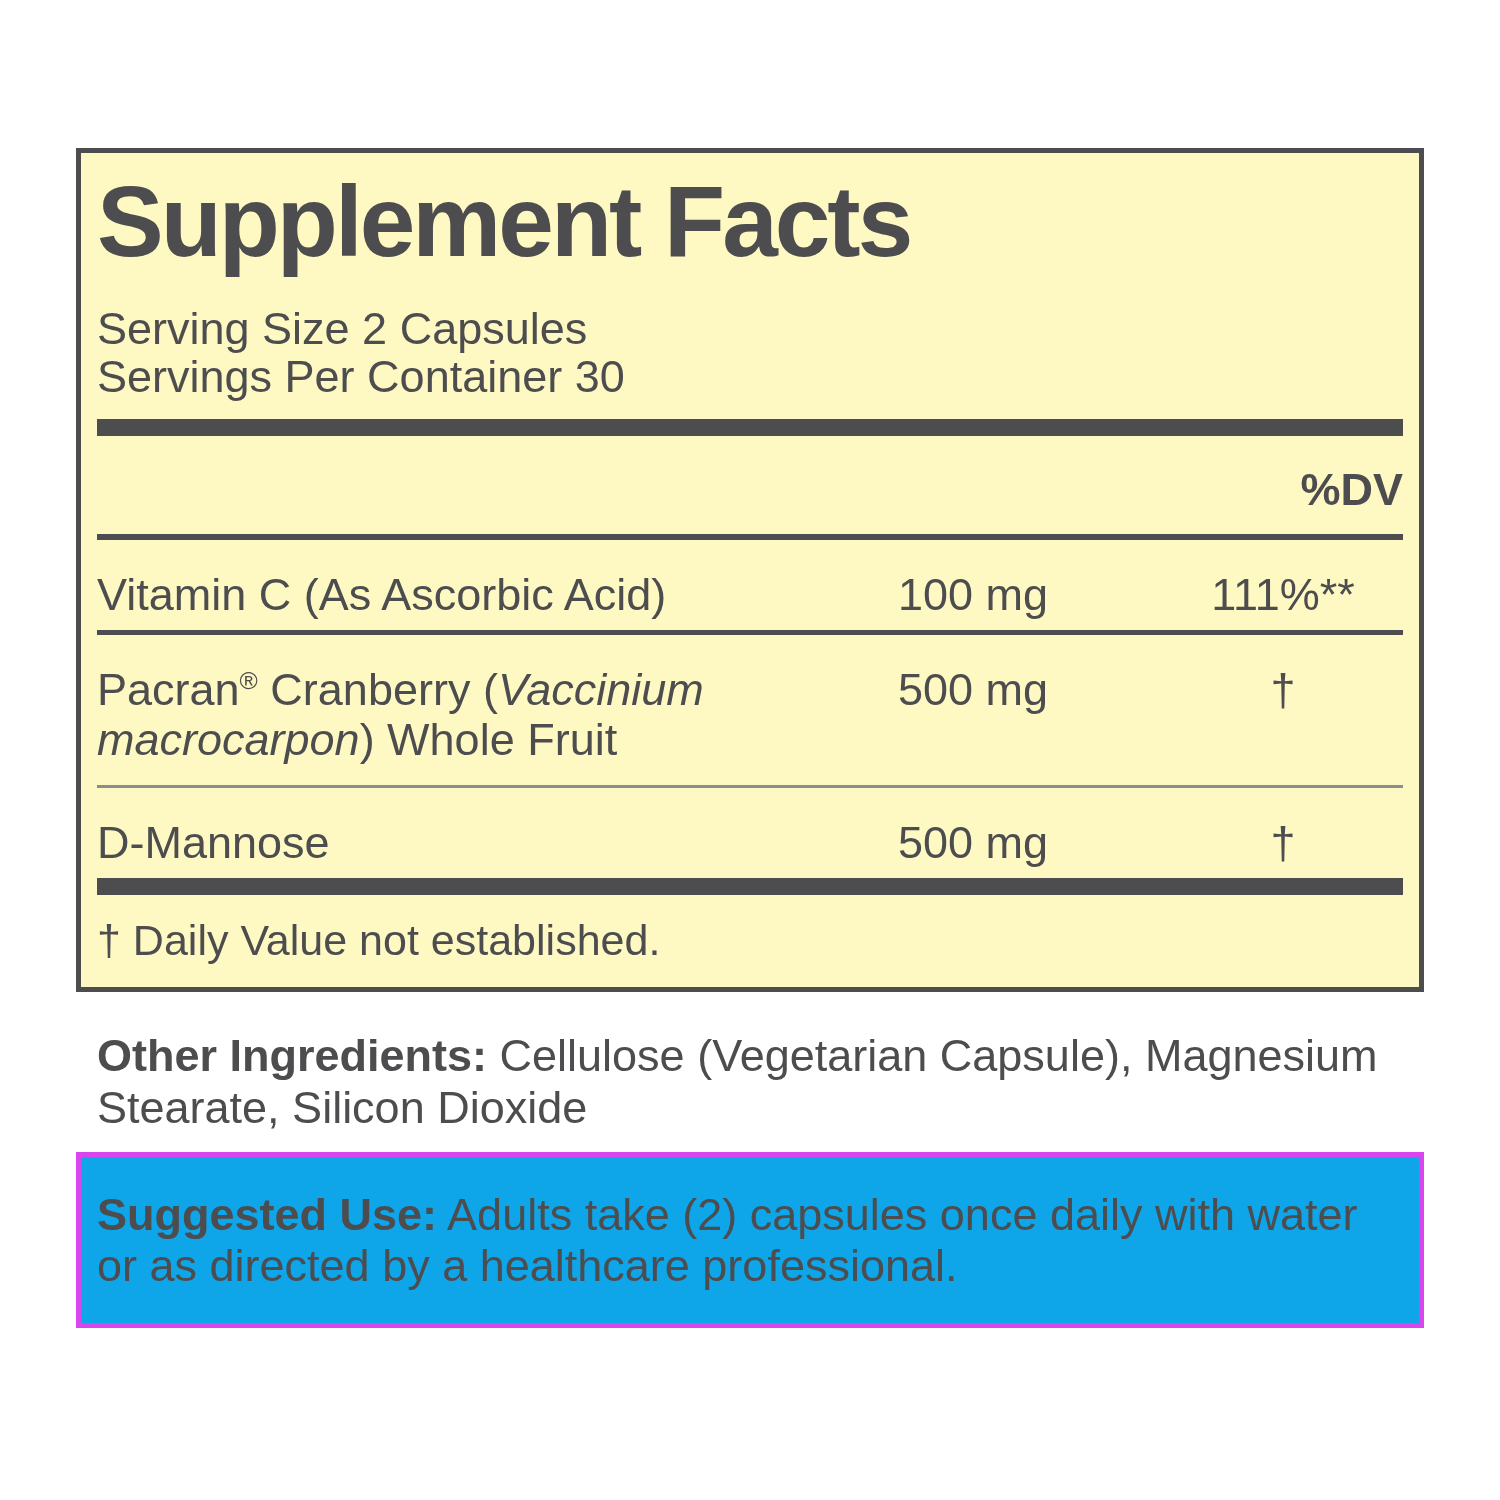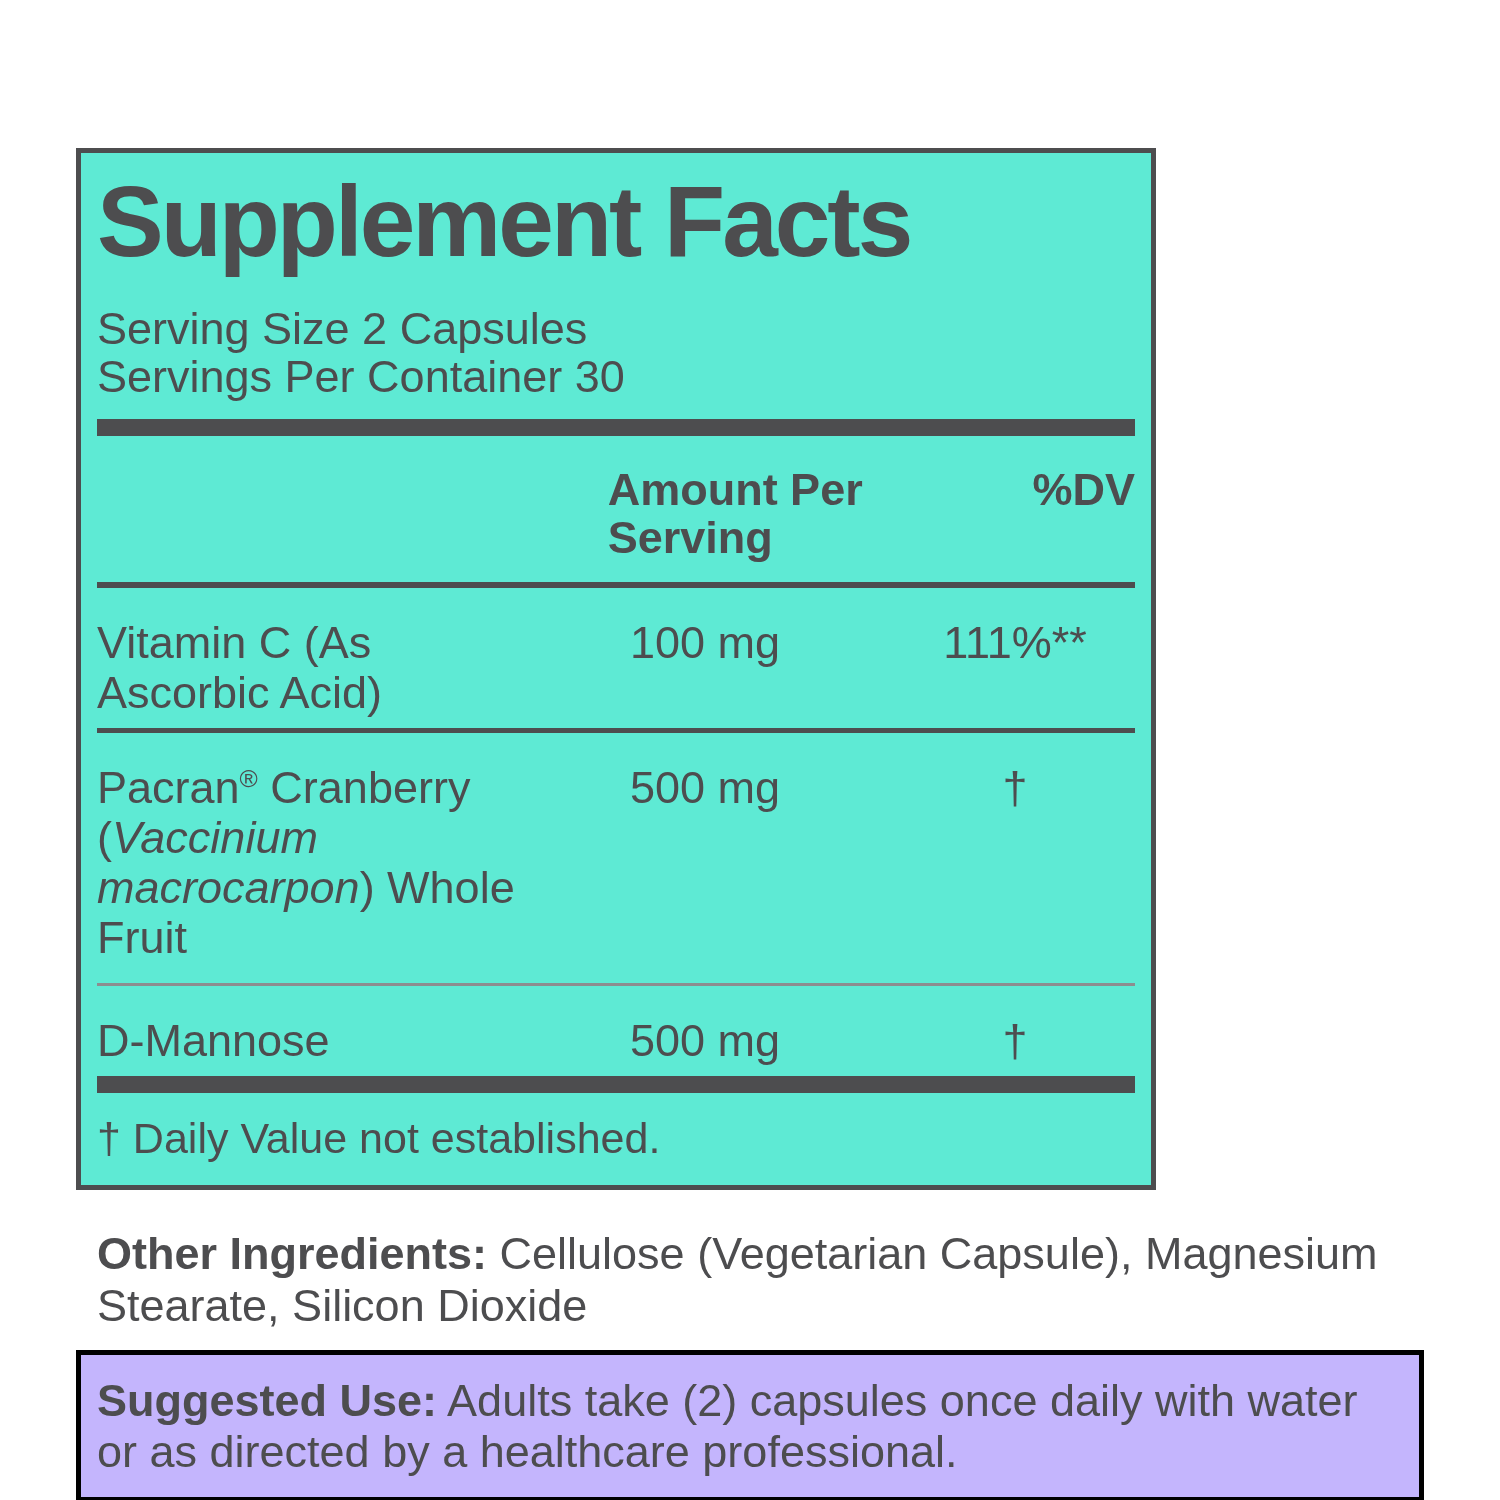--- a/index.html
+++ b/index.html
@@ -9,25 +9,25 @@
   }
   body {
     width: 1500px;
     height: 1500px;
     font-family: "Liberation Sans", sans-serif;
     color: #4d4d4f;
     position: relative;
   }
   .panel {
     margin: 148px 75px 0 76px;
-    width: 1080px;
+    width: 1348px;
     border: 5px solid #4d4d4f;
     padding: 0 16px;
     box-sizing: border-box;
-    background: #5eead4;
+    background: #fef9c3;
   }
   .title {
     font-size: 100px;
     font-weight: bold;
     letter-spacing: -3px;
     line-height: 1.0;
     margin-top: 18px;
     white-space: nowrap;
   }
   .serving-block { margin-top: 34px; }
@@ -79,45 +79,44 @@
   .footnote + .footnote { margin-top: 22px; }
   .other-ingredients {
     margin: 38px 80px 0 97px;
     font-size: 45px;
     line-height: 52px;
   }
   .bold-label { font-weight: bold; }
   .use-box {
     margin: 18px 75px 0 76px;
     width: 1348px;
-    border: 5px solid #000000;
+    border: 5px solid #d946ef;
     box-sizing: border-box;
-    padding: 20px 16px;
+    padding: 32px 16px;
     font-size: 45px;
     line-height: 51px;
-    background: #c4b5fd;
+    background: #0ea5e9;
   }
 </style>
 </head>
 <body>
 
 <div class="panel">
 
   <div class="title">Supplement Facts</div>
 
   <div class="serving-block">
     <div class="serving-line">Serving Size 2 Capsules</div>
     <div class="serving-line">Servings Per Container 30</div>
   </div>
 
   <div class="bar"></div>
 
   <div class="hdr-row">
     <div class="hdr-spacer"></div>
-    <div class="hdr-amt">Amount Per Serving</div>
     <div class="hdr-dv">%DV</div>
   </div>
 
   <div class="rule-heavy"></div>
 
   <div class="row">
     <div class="c-name">Vitamin C (As Ascorbic Acid)</div>
     <div class="c-amt">100 mg</div>
     <div class="c-dv">111%**</div>
   </div>

